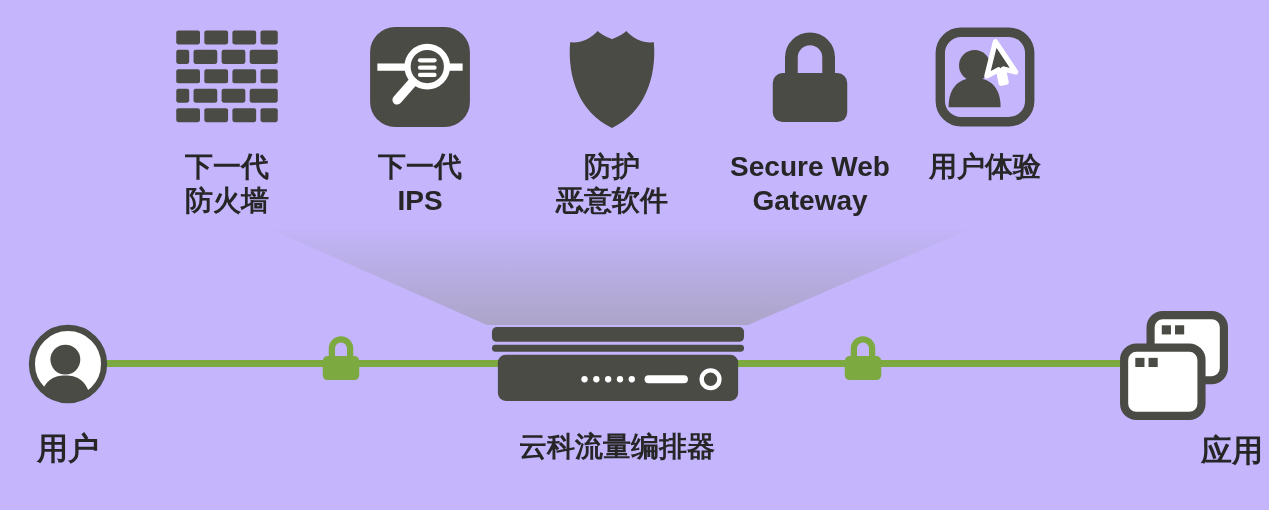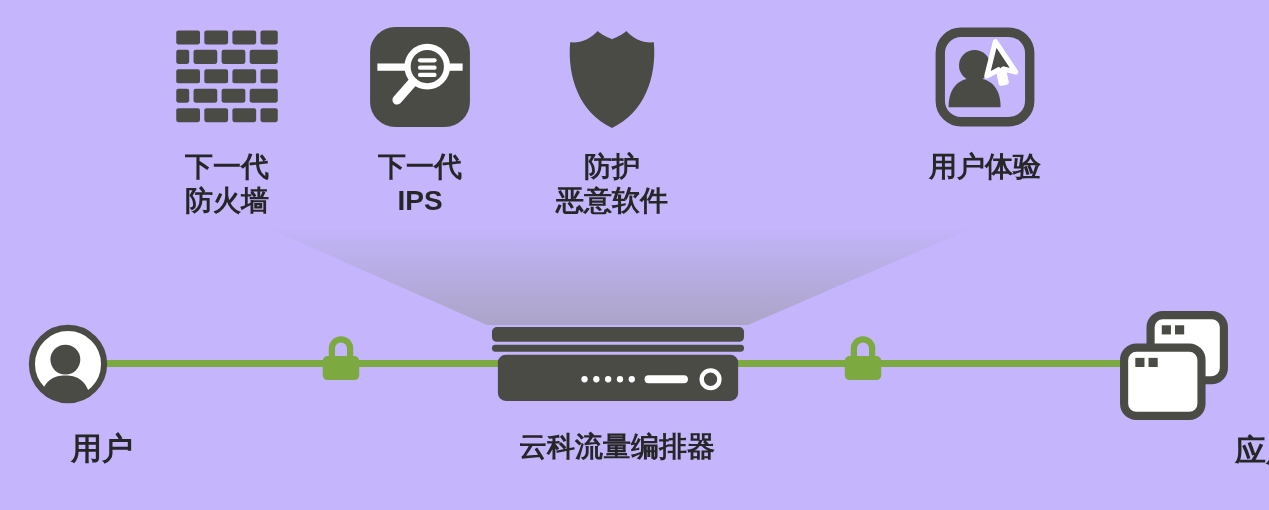--- a/index.html
+++ b/index.html
@@ -59,21 +59,21 @@
     z-index:2;
     color:var(--icon-dark,#4b4b45);
     line-height:0;
   }
   .node.green { color:var(--accent-green,#7caa40); }
   .endpoint-label {
     position:absolute;
     font-weight:bold;
     font-size:31px;
     color:var(--label-text,#262626);
-    text-align:right;
+    text-align:center;
     width:130px;
     z-index:2;
   }
   .orchestrator-label {
     position:absolute;
     left:417px;
     top:428px;
     width:400px;
     text-align:center;
     font-weight:bold;
@@ -145,20 +145,32 @@
       <svg viewBox="0 0 100 100" width="102" height="108" aria-hidden="true">
         <path fill="currentColor" d="M50 11 C55 9 61 6 64 3 C71 11 81 15 91 14 C94 48 82 83 50 98 C18 83 6 48 9 14 C19 15 29 11 36 3 C39 6 45 9 50 11 Z"></path>
       </svg>
     </div>
     <div class="label">
       <span>防护</span>
       <span>恶意软件</span>
     </div>
   </div>
 
+  <div class="service" style="left:710px">
+    <div class="iconwrap">
+      <svg viewBox="0 0 100 100" width="98" height="104" aria-hidden="true">
+        <path d="M31 48 V30 a19 19 0 0 1 38 0 V48" fill="none" stroke="currentColor" stroke-width="13"></path>
+        <rect x="12" y="46" width="76" height="50" rx="10" fill="currentColor"></rect>
+      </svg>
+    </div>
+    <div class="label">
+      <span>Secure Web</span>
+      <span>Gateway</span>
+    </div>
+  </div>
 
   <div class="service" style="left:885px">
     <div class="iconwrap">
       <svg viewBox="0 0 100 100" width="104" height="104" aria-hidden="true" style="overflow:visible">
         <rect x="7" y="7" width="86" height="86" rx="20" fill="none" stroke="currentColor" stroke-width="9"></rect>
         <circle cx="40" cy="39" r="15" fill="currentColor"></circle>
         <path d="M15 79 C15 58 27 51 40 51 C53 51 65 58 65 79 Z" fill="currentColor"></path>
         <g transform="translate(60 16) rotate(14)">
           <polygon points="0,0 0,34 9.5,25.5 15,37.5 19.5,35.3 13.8,23.6 26,23.6" fill="currentColor" stroke="#fff" stroke-width="5" stroke-linejoin="round"></polygon>
         </g>

